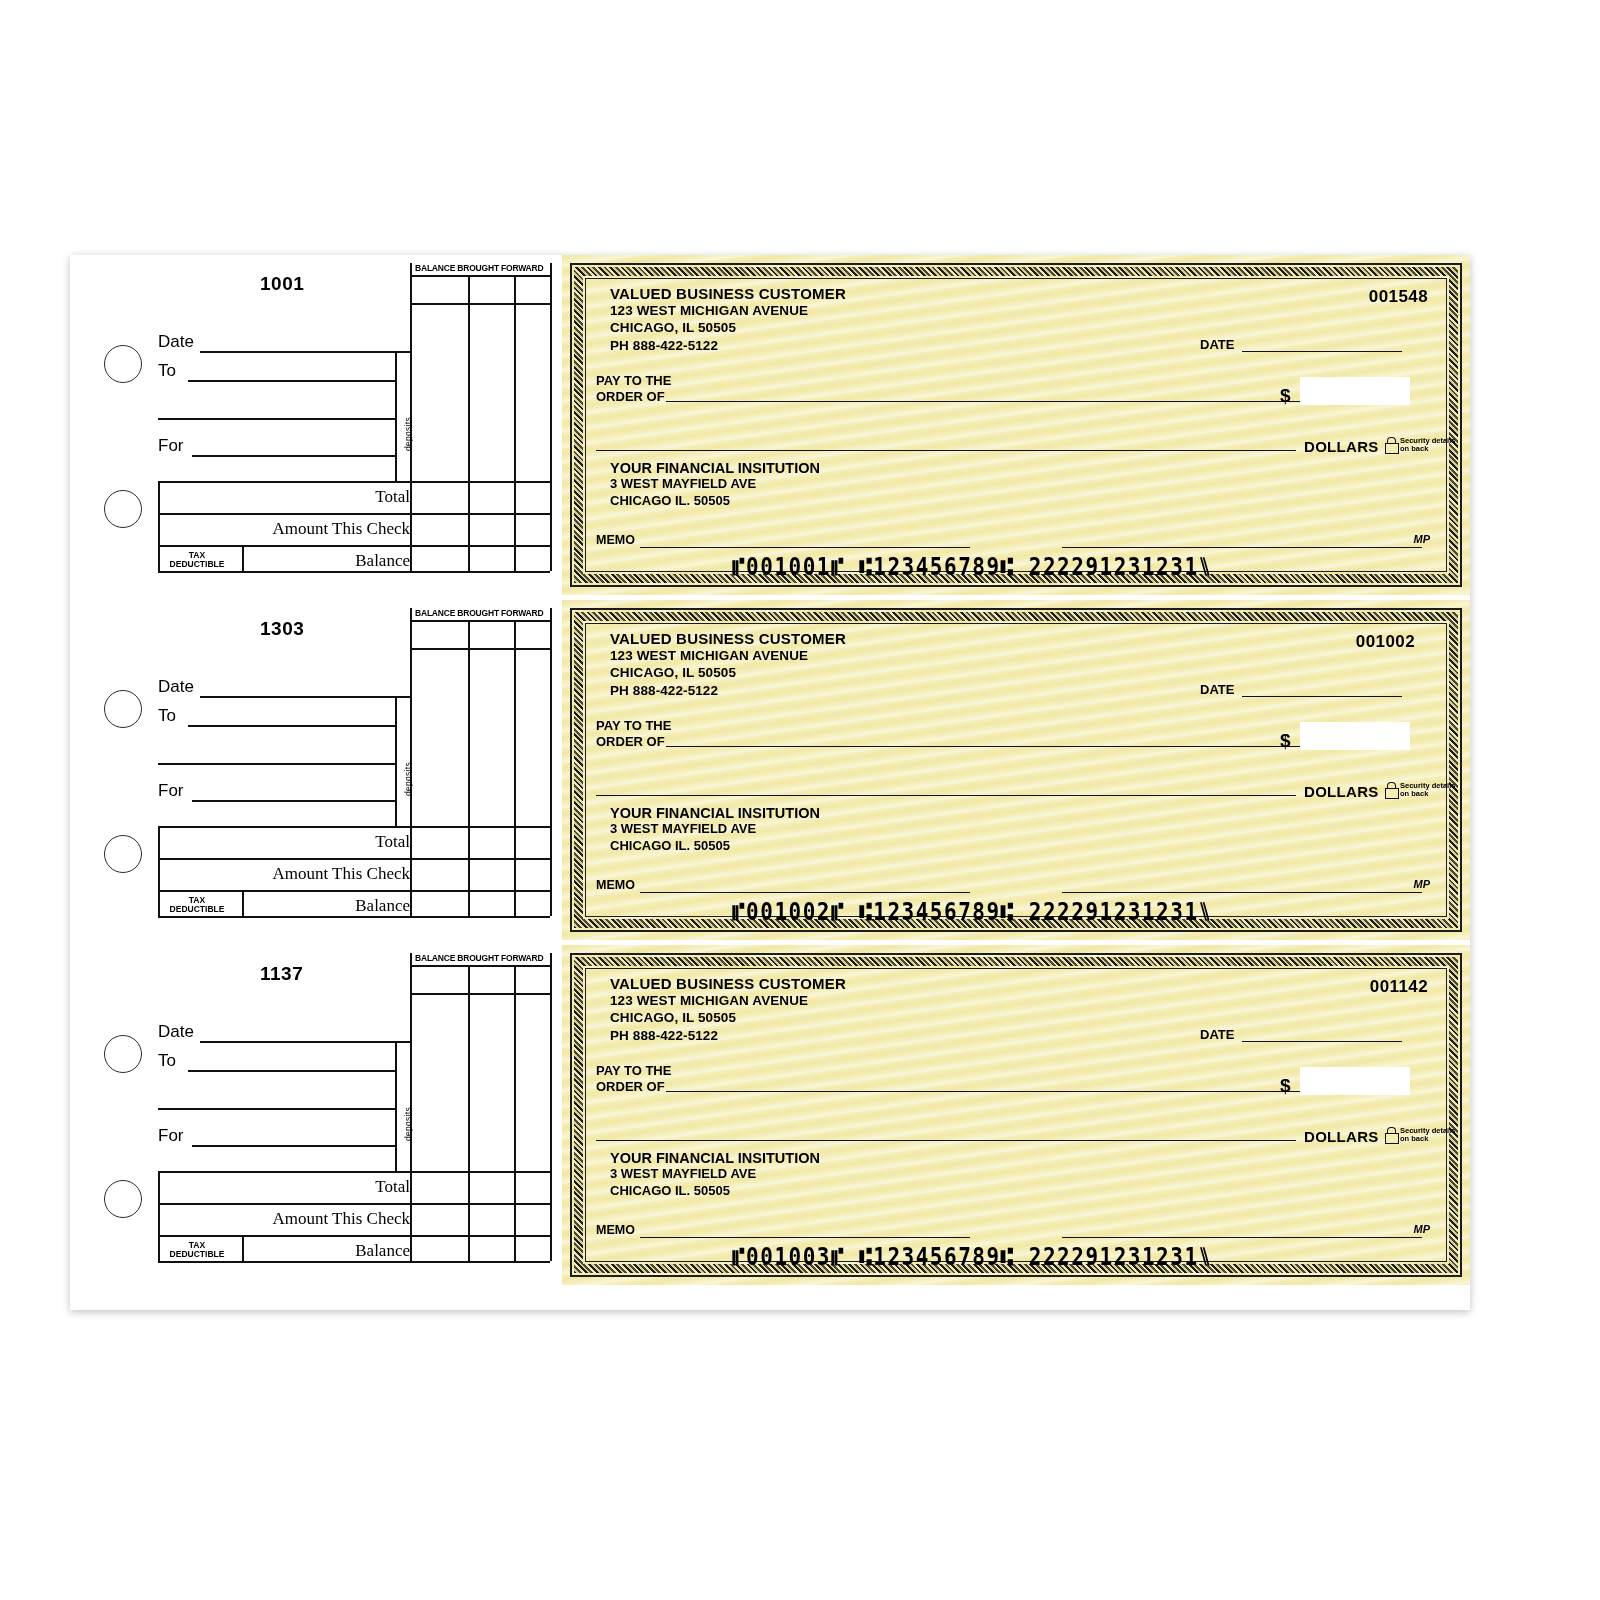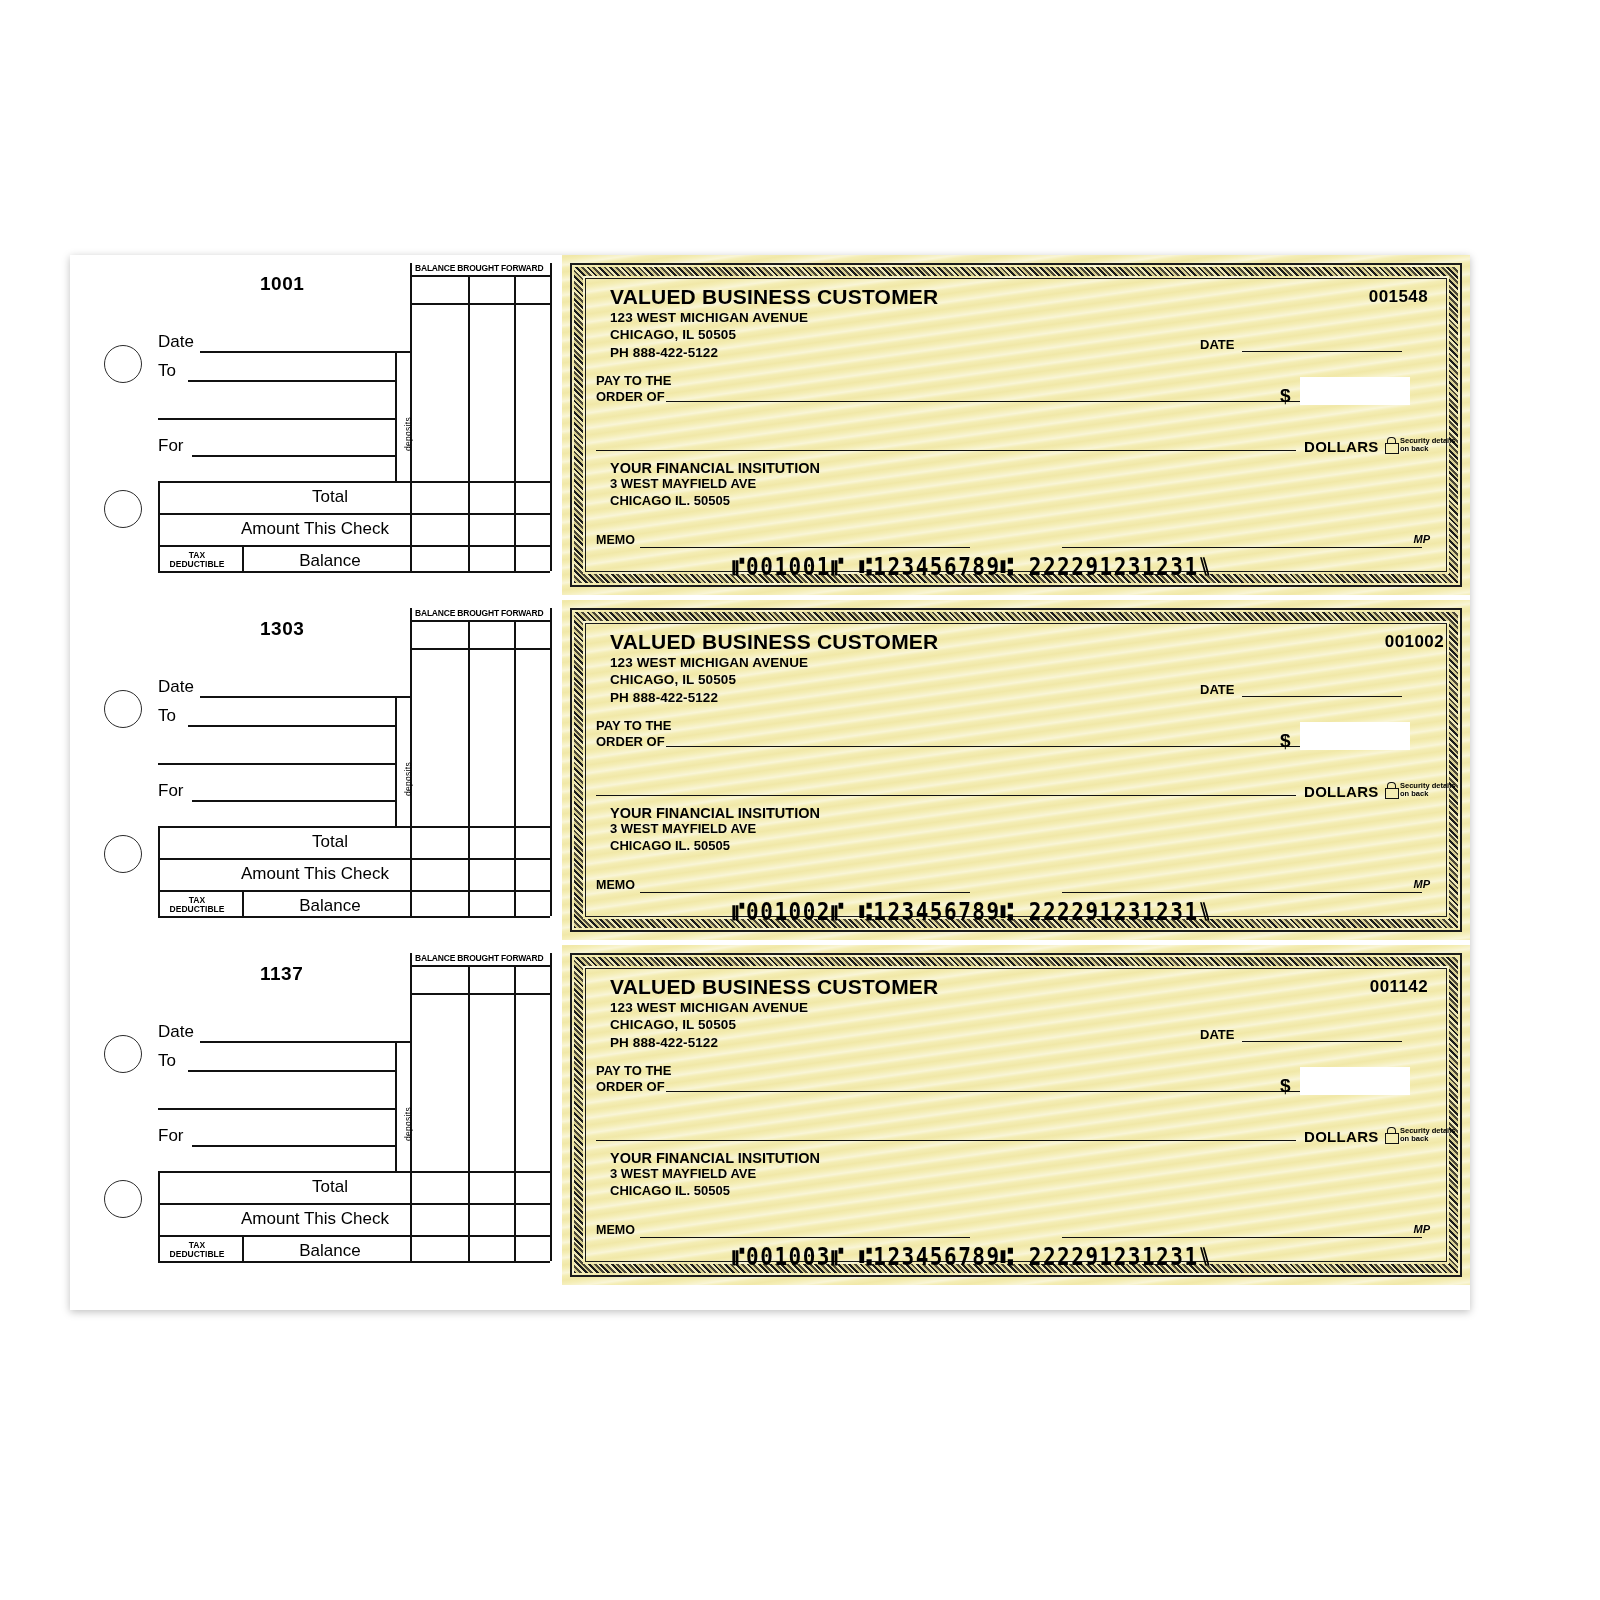--- a/index.html
+++ b/index.html
@@ -73,21 +73,22 @@
     background: #111;
     width: 1.5px;
   }
   .stub-lbl {
     position: absolute;
     font-size: 17px;
   }
   .stub-lbl-r {
     position: absolute;
     font-size: 17px;
-    text-align: center;
+    text-align: right;
+    font-family: Liberation Serif, serif;
   }
   .deposits {
     position: absolute;
     font-size: 8.5px;
     transform: rotate(-90deg);
     transform-origin: left top;
     white-space: nowrap;
     letter-spacing: 0.3px;
   }
   .taxded {
@@ -140,21 +141,21 @@
       #efe8b6 6px, #efe8b6 8px
     ) 9 repeat;
   }
   .border-inner {
     position: absolute;
     left: 23px; top: 23px; right: 23px; bottom: 23px;
     border: 1.5px solid #1c1c1c;
   }
   .chk-field { position: absolute; }
   .payer-name {
-    font-size: 21px;
+    font-size: 15px;
     font-weight: 700;
     letter-spacing: 0.2px;
   }
   .payer-line {
     font-size: 13.5px;
     font-weight: 600;
     letter-spacing: 0.1px;
     line-height: 1.28;
   }
   .chk-num {
@@ -443,21 +444,21 @@
       <div class="border-orn"></div>
       <div class="border-inner"></div>
 
       <div class="chk-field" style="left:48px; top:30px;">
         <div class="payer-name">VALUED BUSINESS CUSTOMER</div>
         <div class="payer-line">123 WEST MICHIGAN AVENUE</div>
         <div class="payer-line">CHICAGO, IL 50505</div>
         <div class="payer-line">PH 888-422-5122</div>
       </div>
 
-      <div class="chk-num" style="right:26px; top:32px;">001002</div>
+      <div class="chk-num" style="right:55px; top:32px;">001002</div>
 
       <div class="lbl" style="left:638px; top:82px;">DATE</div>
       <div class="rule" style="left:680px; top:96px; width:160px;"></div>
 
       <div class="lbl" style="left:34px; top:118px;">
         <span>PAY TO THE</span><br>
         <span>ORDER OF</span>
       </div>
       <div class="rule" style="left:104px; top:146px; width:680px;"></div>
       <div class="dollar-sign" style="left:718px; top:130px;">$</div>

